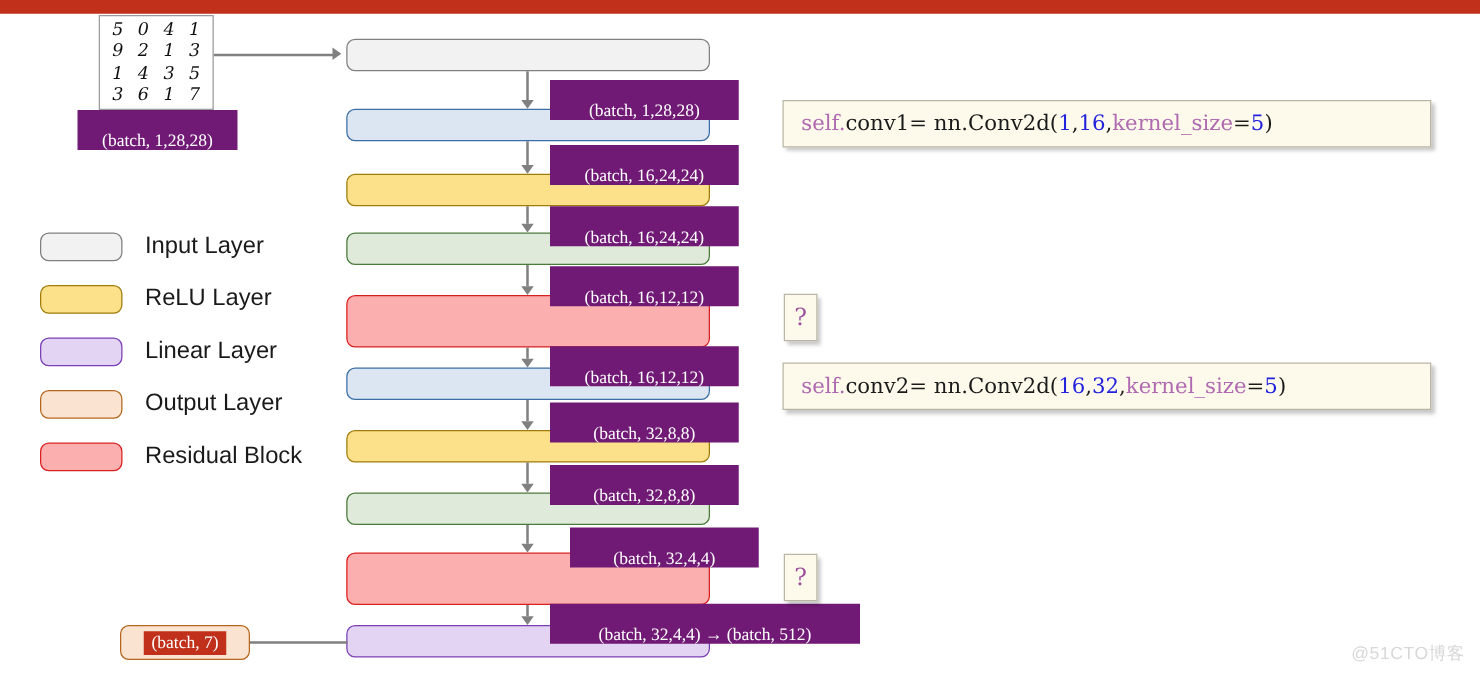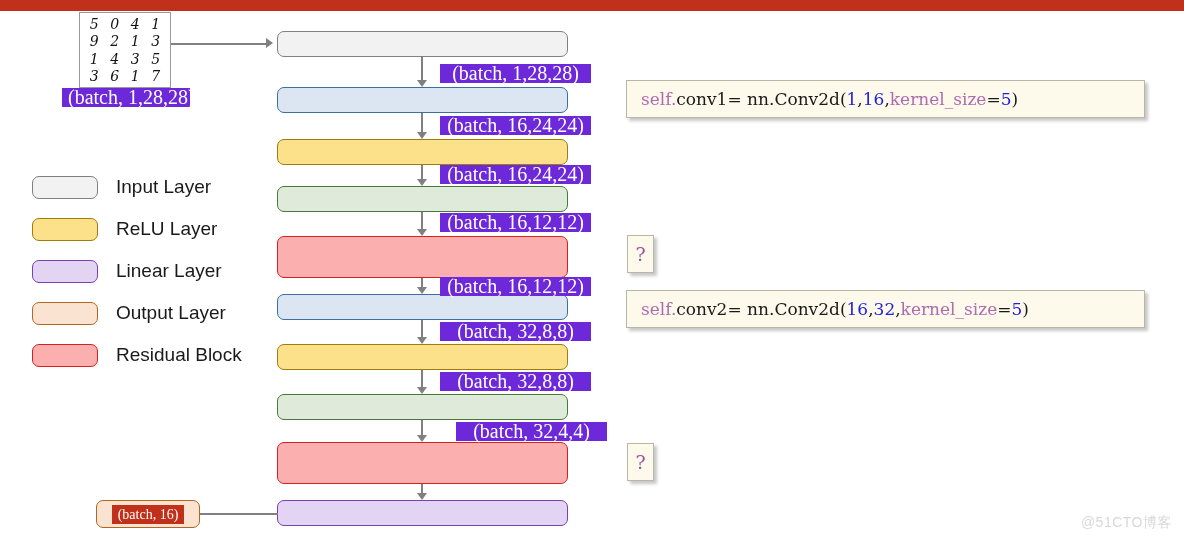--- a/index.html
+++ b/index.html
@@ -45,30 +45,30 @@
     font-size: 14px;
     font-style: italic;
     color: #111111;
     line-height: 1;
   }
   .mnist-row span { display:block; width: 18px; text-align:center; }
 
   
   .tensor-label {
     position: absolute;
-    background: #6d28d9;
+    background: #701a75;
     color: #ffffff;
     font-family: "Liberation Serif", serif;
-    font-size: 20px;
+    font-size: 14px;
     line-height: 19px;
     height: 19px;
     text-align: center;
     white-space: nowrap;
     box-sizing: border-box;
-    padding: 0 6px;
+    padding: 16px 6px;
   }
 
   
   .block {
     position: absolute;
     left: 277px;
     width: 291px;
     height: 26px;
     border-radius: 7px;
     box-sizing: border-box;
@@ -152,20 +152,21 @@
     font-size: 14px;
     line-height: 19px;
     padding: 0 6px;
     white-space: nowrap;
   }
 
   
   #legend { position: absolute; left: 32px; top: 176px; }
   .legend-row {
     display: flex;
+    align-items: center;
     height: 42px;
   }
   .legend-swatch {
     width: 66px; height: 23px;
     border-radius: 7px;
     border-width: 1.5px;
     border-style: solid;
     box-sizing: border-box;
     flex: none;
   }
@@ -300,25 +301,26 @@
   <div class="arrow-head-down" style="top:493px;"></div>
 
   <div class="tensor-label" style="left:440px; top:64px;  width:151px;">(batch, 1,28,28)</div>
   <div class="tensor-label" style="left:440px; top:116px; width:151px;">(batch, 16,24,24)</div>
   <div class="tensor-label" style="left:440px; top:165px; width:151px;">(batch, 16,24,24)</div>
   <div class="tensor-label" style="left:440px; top:213px; width:151px;">(batch, 16,12,12)</div>
   <div class="tensor-label" style="left:440px; top:277px; width:151px;">(batch, 16,12,12)</div>
   <div class="tensor-label" style="left:440px; top:322px; width:151px;">(batch, 32,8,8)</div>
   <div class="tensor-label" style="left:440px; top:372px; width:151px;">(batch, 32,8,8)</div>
   <div class="tensor-label" style="left:456px; top:422px; width:151px;">(batch, 32,4,4)</div>
+  <div class="tensor-label" style="left:440px; top:483px; width:248px;">(batch, 32,4,4) → (batch, 512)</div>
 
   <div id="arrow-out-h"></div>
   <div id="arrow-out-head"></div>
   <div id="output-layer">
-    <span id="output-badge">(batch, 16)</span>
+    <span id="output-badge">(batch, 7)</span>
   </div>
 
   <div id="legend">
     <div class="legend-row">
       <span class="legend-swatch sw-input"></span>
       <span class="legend-text">Input Layer</span>
     </div>
     <div class="legend-row">
       <span class="legend-swatch sw-relu"></span>
       <span class="legend-text">ReLU Layer</span>

